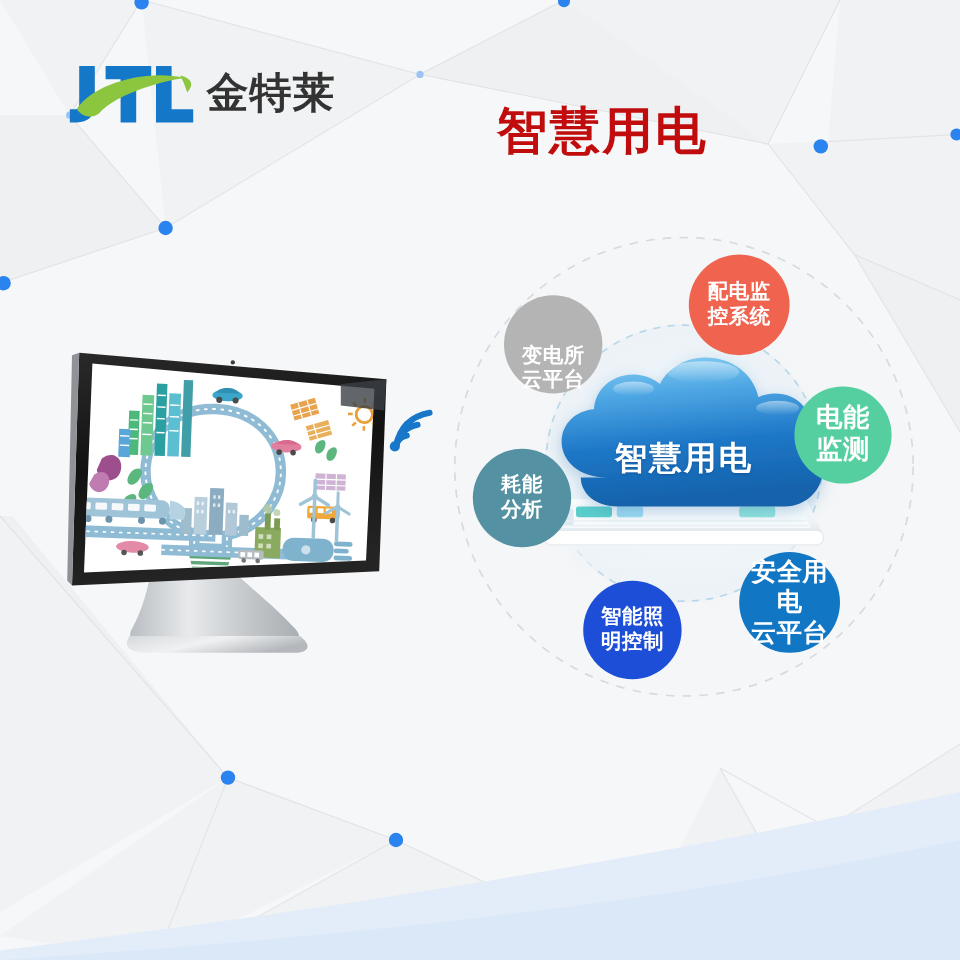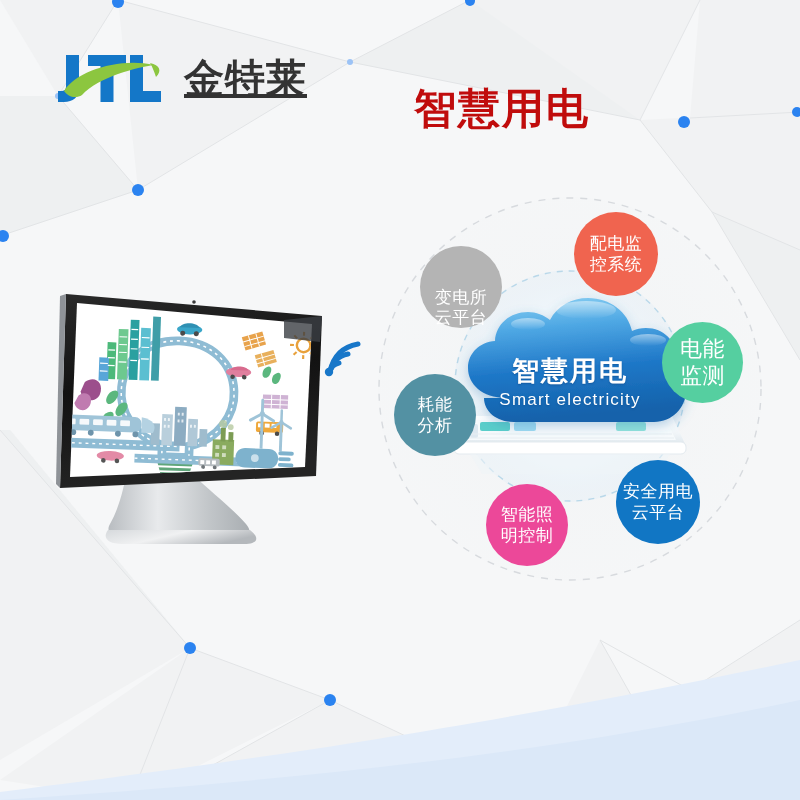--- a/index.html
+++ b/index.html
@@ -15,22 +15,22 @@
   .bg-layer{position:absolute;inset:0;}
   .bg-svg{position:absolute;top:0;left:0;width:800px;height:800px;}
 
   
   .header{position:absolute;top:40px;left:0;width:800px;height:80px;}
   .logo-wrap{position:absolute;left:58px;top:0px;height:76px;display:flex;align-items:center;}
   .logo-mark{position:relative;width:106px;height:62px;}
   .logo-mark svg{position:absolute;top:0;left:0;}
   .logo-cn{
     font-family:"DejaVu Sans","Liberation Sans",sans-serif;
-    font-size:40px;font-weight:bold;color:#333333;letter-spacing:1px;
-    margin-left:20px;line-height:1;text-decoration:underline;
+    font-size:35px;font-weight:bold;color:#333333;letter-spacing:1px;
+    margin-left:8px;line-height:1;
   }
   .title-red{
     position:absolute;left:414px;top:48px;
     font-family:"DejaVu Sans","Liberation Sans",sans-serif;
     font-size:42px;font-weight:bold;color:#c00c0c;letter-spacing:2px;
     line-height:1;
   }
 
   
   .monitor{position:absolute;left:44px;top:272px;width:280px;height:290px;}
@@ -64,28 +64,28 @@
 
   .bubble{
     position:absolute;border-radius:50%;
     display:flex;align-items:center;justify-content:center;
     text-align:center;color:#fff;
     font-family:"DejaVu Sans","Liberation Sans",sans-serif;
     font-weight:normal;line-height:1.22;
     letter-spacing:0.5px;
   }
   .bubble span{display:block;}
-  .b-label{white-space:pre-line;}
+  .b-label{white-space:pre-line;font-weight:bold;}
 
   
   .bub-peidian{left:204px;top:24px;width:84px;height:84px;background:#f0644f;font-size:17px;}
   .bub-biandian{left:50px;top:58px;width:82px;height:82px;background:#b4b4b4;font-size:17px;align-items:flex-end;}
   .bub-diann{left:292px;top:134px;width:81px;height:81px;background:#55cfa0;font-size:22px;}
   .bub-haoneng{left:24px;top:186px;width:82px;height:82px;background:#5391a3;font-size:17px;}
-  .bub-anquan{left:246px;top:272px;width:84px;height:84px;background:#1176c4;font-size:17px;}
+  .bub-anquan{left:246px;top:272px;width:84px;height:84px;background:#1176c4;font-size:21px;}
   .bub-zhineng{left:116px;top:296px;width:82px;height:82px;background:#94c93d;font-size:17px;}
 </style>
 </head>
 <body>
 
 <div id="stage" style="background: rgb(246, 247, 248);">
 
   <div class="bg-layer">
     <svg class="bg-svg" viewBox="0 0 800 800" xmlns="http://www.w3.org/2000/svg">
       <rect x="0" y="0" width="800" height="800" fill="#f6f7f8"></rect>
@@ -542,21 +542,20 @@
         </g>
 
         <g opacity=".55">
           <ellipse cx="176" cy="24" rx="30" ry="9" fill="url(#hiG)"></ellipse>
           <ellipse cx="118" cy="38" rx="17" ry="6" fill="url(#hiG)"></ellipse>
           <ellipse cx="238" cy="54" rx="18" ry="6" fill="url(#hiG)"></ellipse>
         </g>
       </svg>
       <div class="cloud-text">
         <div class="cloud-cn">智慧用电</div>
-        <div class="cloud-en">Smart electricity</div>
       </div>
     </div>
 
     <div class="bubble bub-peidian" style="background: rgb(240, 100, 79);">
       <span class="b-label">配电监
 控系统</span>
     </div>
     <div class="bubble bub-biandian" style="background: rgb(180, 180, 180);">
       <span class="b-label">变电所
 云平台</span>
@@ -566,20 +565,20 @@
 监测</span>
     </div>
     <div class="bubble bub-haoneng" style="background: rgb(83, 145, 163);">
       <span class="b-label">耗能
 分析</span>
     </div>
     <div class="bubble bub-anquan" style="background: rgb(17, 118, 196);">
       <span class="b-label">安全用电
 云平台</span>
     </div>
-    <div class="bubble bub-zhineng" style="background: #ec4899;">
+    <div class="bubble bub-zhineng" style="background: #1d4ed8;">
       <span class="b-label">智能照
 明控制</span>
     </div>
 
   </div>
 
 </div>
 
 </body></html>

